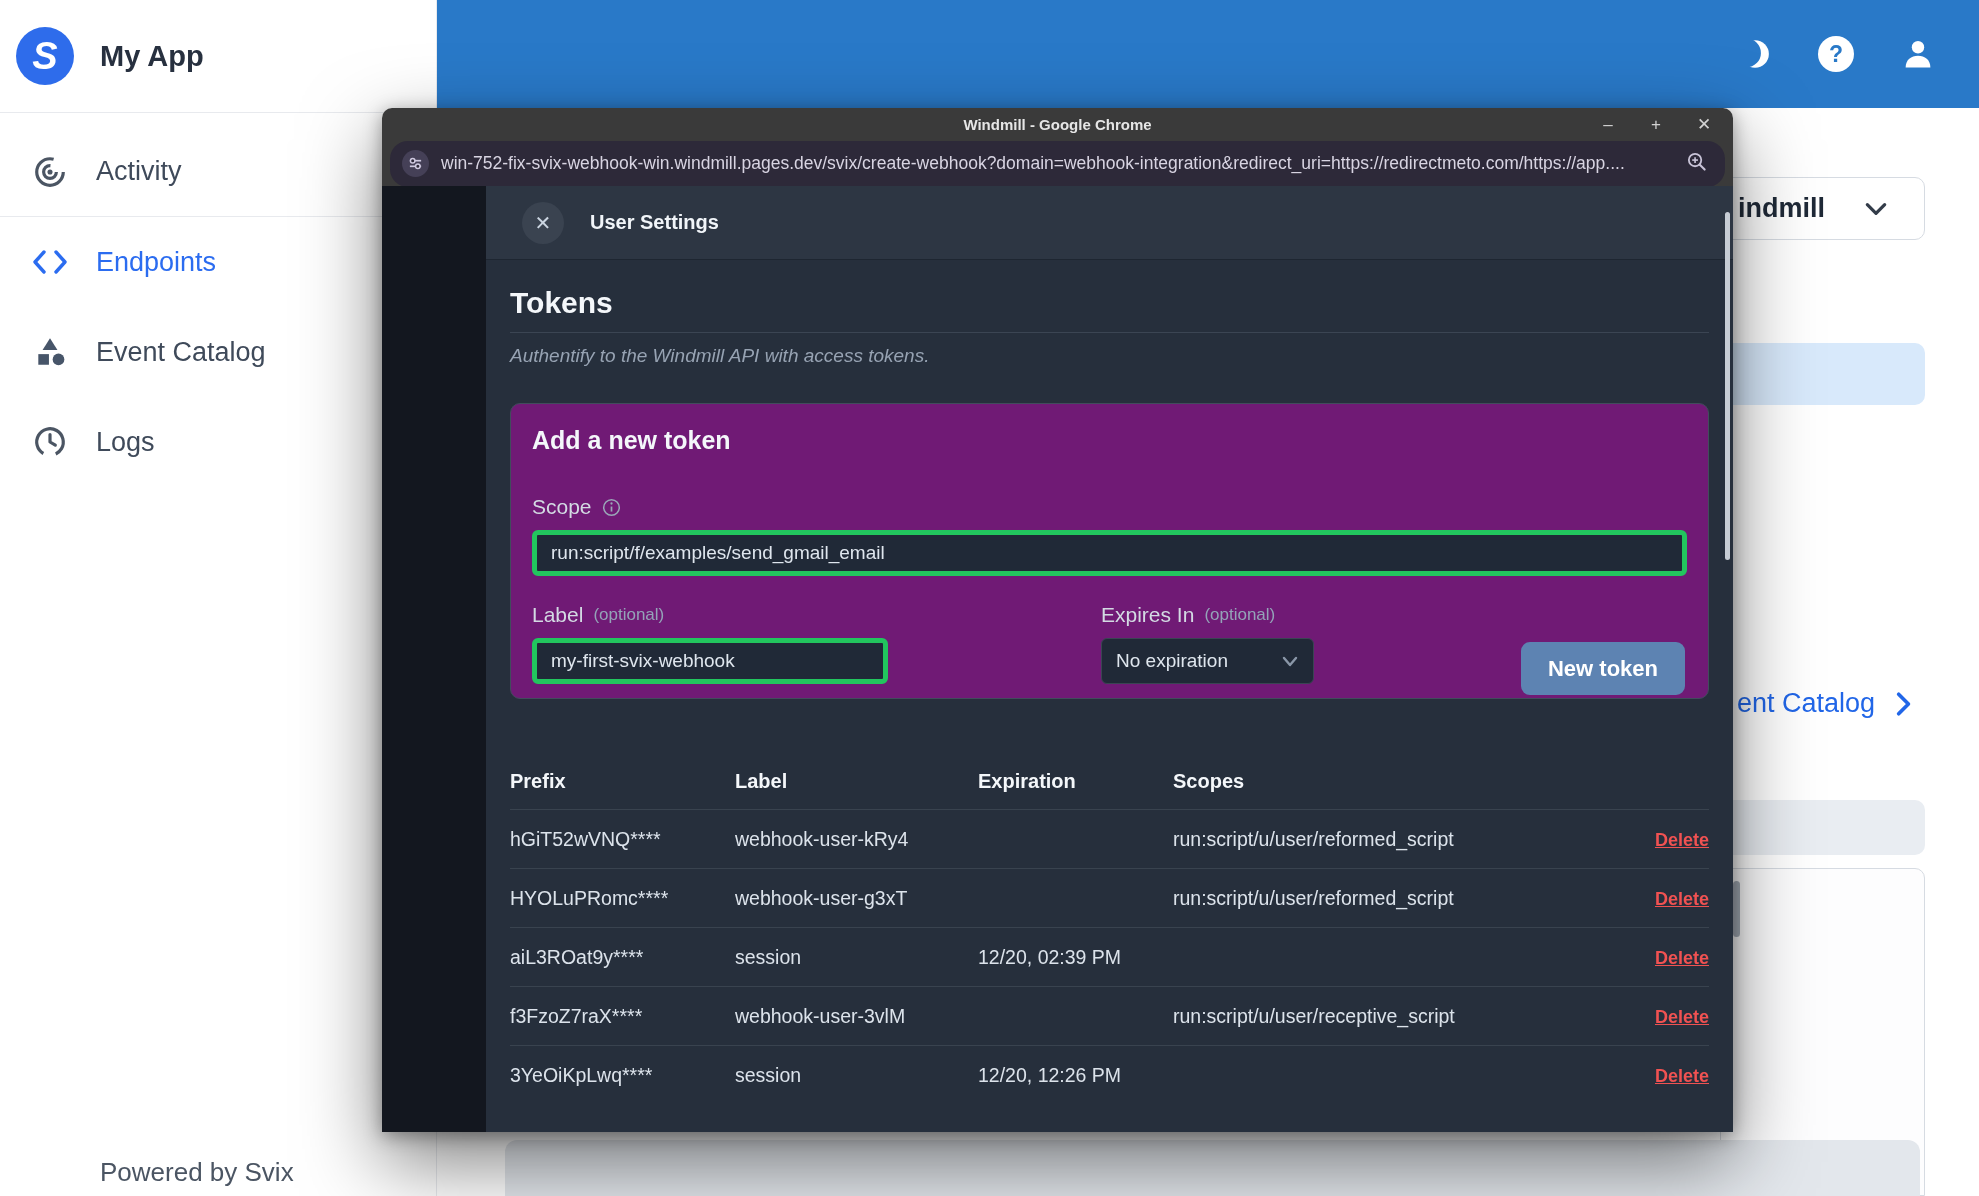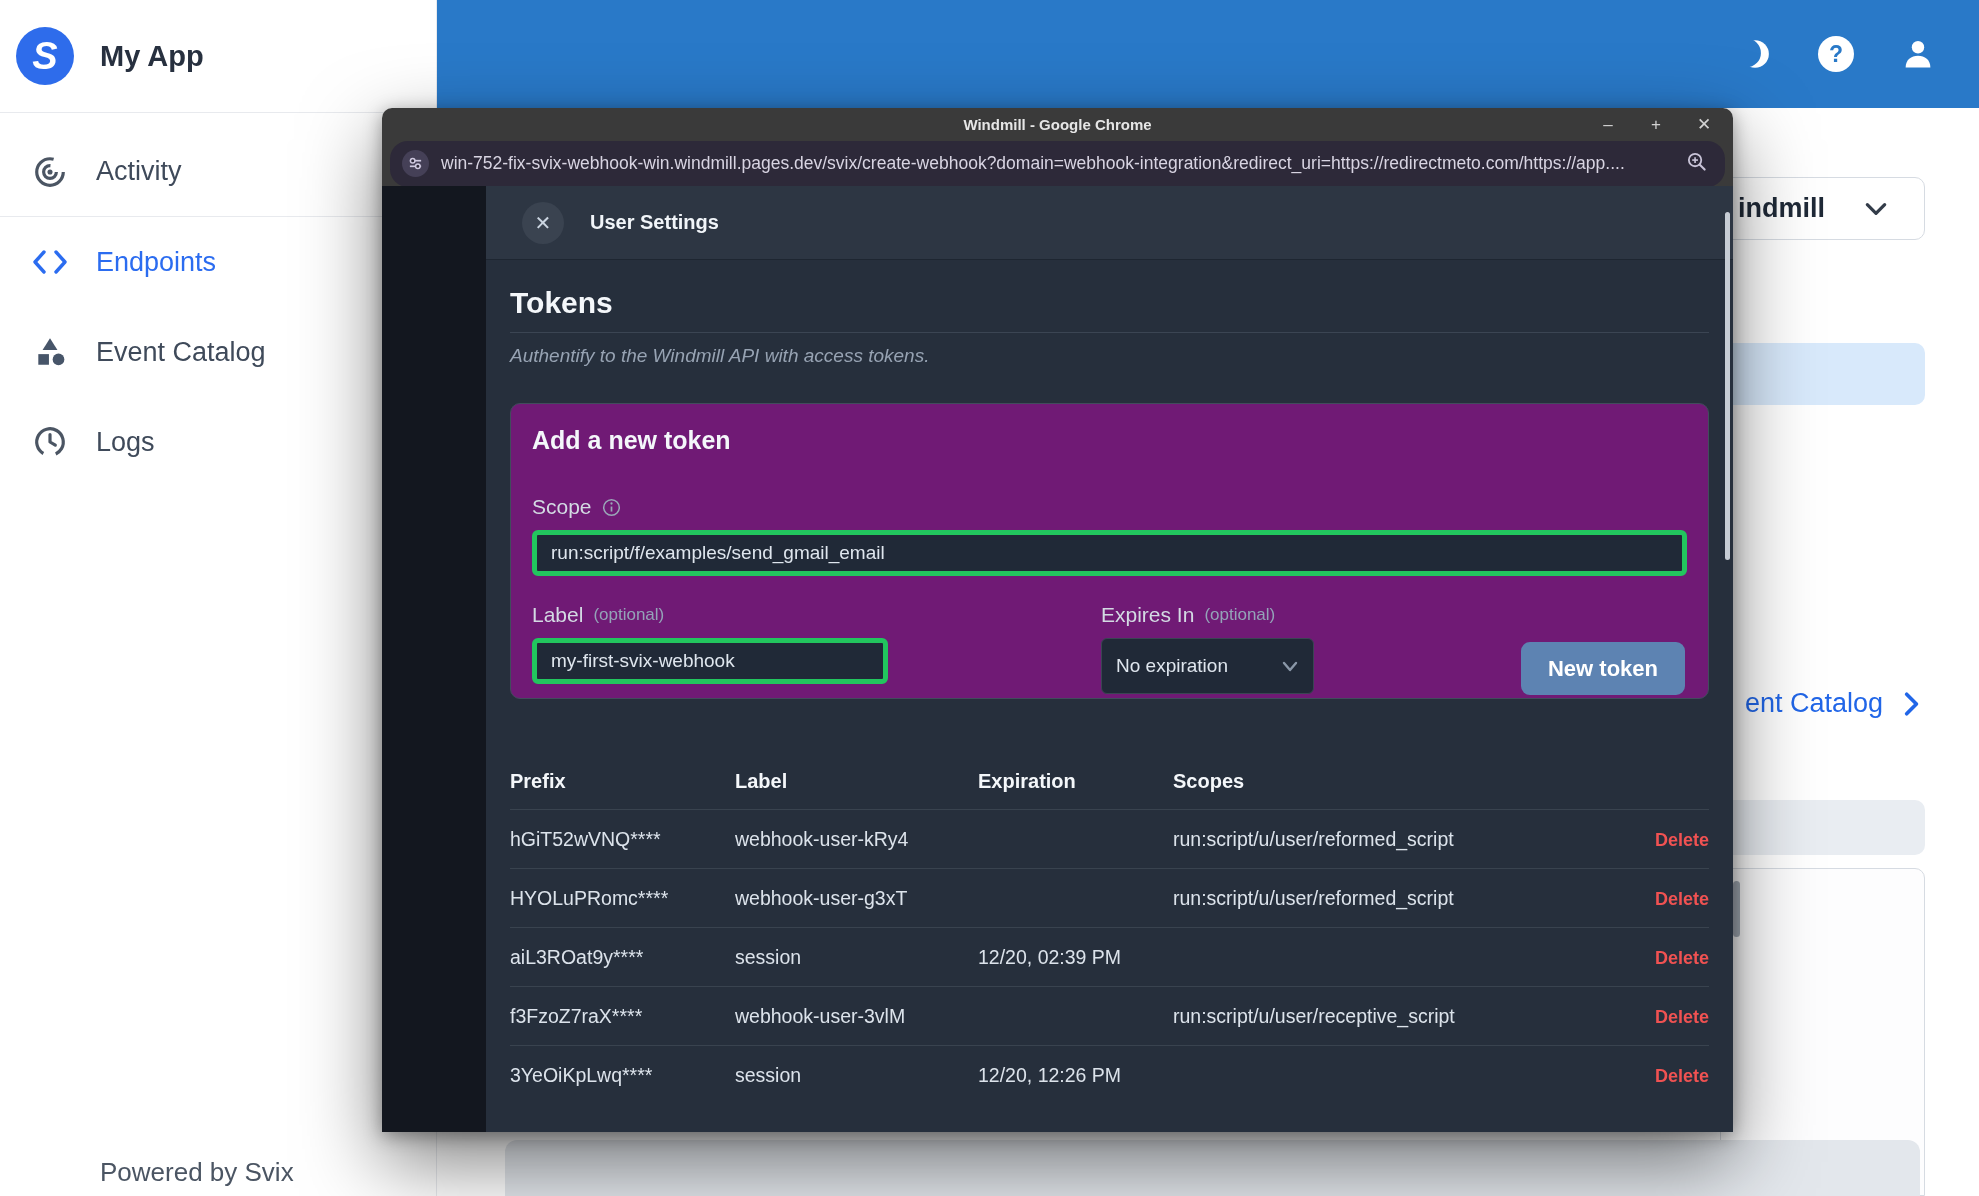--- a/index.html
+++ b/index.html
@@ -21,21 +21,21 @@
   .nav-item.with-divider { border-bottom:1px solid #e8eaee; }
   .nav-item.active { color:#2b6cf0; }
   .nav-icon { width:36px; height:36px; display:flex; align-items:center; justify-content:center; }
   .powered { position:absolute; left:100px; bottom:8px; font-size:26px; color:#4b5563; }
 
   
   .ws-card { position:absolute; left:1650px; top:177px; width:275px; height:63px; background:#fff; border:1px solid #d6dbe2; border-radius:10px; display:flex; align-items:center; }
   .ws-text { position:absolute; left:87px; font-size:27px; font-weight:bold; color:#1f2937; }
   .ws-chev { position:absolute; left:212px; top:22px; }
   .bg-bluebox { position:absolute; left:1650px; top:343px; width:275px; height:62px; background:#d8e9fb; border-radius:10px; }
-  .bg-link { position:absolute; left:1737px; top:688px; display:flex; align-items:center; gap:18px; font-size:27px; color:#2166e8; cursor:pointer;margin-left:8px; }
+  .bg-link { position:absolute; left:1737px; top:688px; display:flex; align-items:center; gap:18px; font-size:27px; color:#2166e8; cursor:pointer; }
   .bg-graybox { position:absolute; left:1650px; top:800px; width:275px; height:55px; background:#e9edf2; border-radius:10px; }
   .bg-panel { position:absolute; left:1720px; top:868px; width:205px; height:328px; background:#fdfdfe; border:1px solid #d6dbe2; border-radius:10px 10px 0 0; }
   .bg-panel-thumb { position:absolute; left:12px; top:12px; width:7px; height:56px; background:#a9b1bb; border-radius:4px; }
   .bottom-strip { position:absolute; left:505px; top:1140px; width:1415px; height:56px; background:#e3e7ec; border-radius:12px 12px 0 0; }
 
   
   .chrome { position:absolute; left:382px; top:108px; width:1351px; height:1024px; border-radius:10px 10px 0 0; box-shadow:0 30px 80px rgba(0,0,0,.5), 0 4px 18px rgba(0,0,0,.35); }
   .titlebar { position:relative; height:33px; background:#3a3a3a; border-radius:10px 10px 0 0; display:flex; align-items:center; justify-content:center; }
   .win-title { font-size:15px; font-weight:bold; color:#e6e6e6; }
   .win-controls { position:absolute; right:18px; top:0; height:33px; display:flex; align-items:center; gap:26px; }
@@ -60,30 +60,30 @@
   .add-title { font-size:25px; font-weight:bold; color:#f4f7fa; }
   .field-label { font-size:21px; color:#d3dae3; display:flex; align-items:center; gap:10px; }
   .opt { font-size:17px; color:#94a3b8; }
   .scope-label { margin-top:40px;text-align:right; }
   .text-input { margin-top:11px; height:46px; background:#202937; border:5px solid #22c55e; border-radius:6px; color:#dfe6ee; font-size:19px; padding:0 14px; font-family:"Liberation Sans","DejaVu Sans",sans-serif; display:block; }
   .scope-input { width:100%; }
   .row2 { position:relative; height:100px; margin-top:27px; }
   .label-group { position:absolute; left:0; top:0; }
   .label-input { width:356px; }
   .expires-group { position:absolute; left:569px; top:0; }
-  .select-box { margin-top:11px; width:213px; height:56px; background:#202937; border:1px solid #3a4553; border-radius:6px; display:flex; align-items:center; justify-content:space-between; padding:8px 14px; color:#dfe6ee; font-size:19px; cursor:pointer; }
+  .select-box { margin-top:11px; width:213px; height:46px; background:#202937; border:1px solid #3a4553; border-radius:6px; display:flex; align-items:center; justify-content:space-between; padding:8px 14px; color:#dfe6ee; font-size:19px; cursor:pointer; }
   .new-token-btn { position:absolute; right:2px; bottom:8px; width:164px; height:53px; background:#5d83b2; border:none; border-radius:9px; color:#fff; font-size:22px; font-weight:bold; cursor:pointer; font-family:"Liberation Sans","DejaVu Sans",sans-serif; }
 
   .tokens-table { margin-top:54px; }
   .t-row { display:grid; grid-template-columns:225px 243px 195px 1fr 110px; align-items:center; }
   .t-head { height:56px; font-size:20px; font-weight:bold; color:#f4f7fa; }
   .t-body .t-row { height:59px; border-top:1px solid #39434f; font-size:19.5px; color:#dce3eb; }
   .t-cell { overflow:hidden; white-space:nowrap; }
   .t-del { text-align:right; }
-  .del-link { color:#f05252; font-weight:bold; font-size:18px; cursor:pointer; }
+  .del-link { color:#f05252; font-weight:bold; text-decoration:underline; font-size:18px; cursor:pointer; }
   .modal-scrollthumb { position:absolute; right:3px; top:26px; width:5px; height:348px; background:#c6ccd4; border-radius:3px; }
 </style>
 </head>
 <body>
 
 <div class="screen">
 
   <div class="topbar">
     <div class="topbar-icons">
       <div class="tb-icon">

